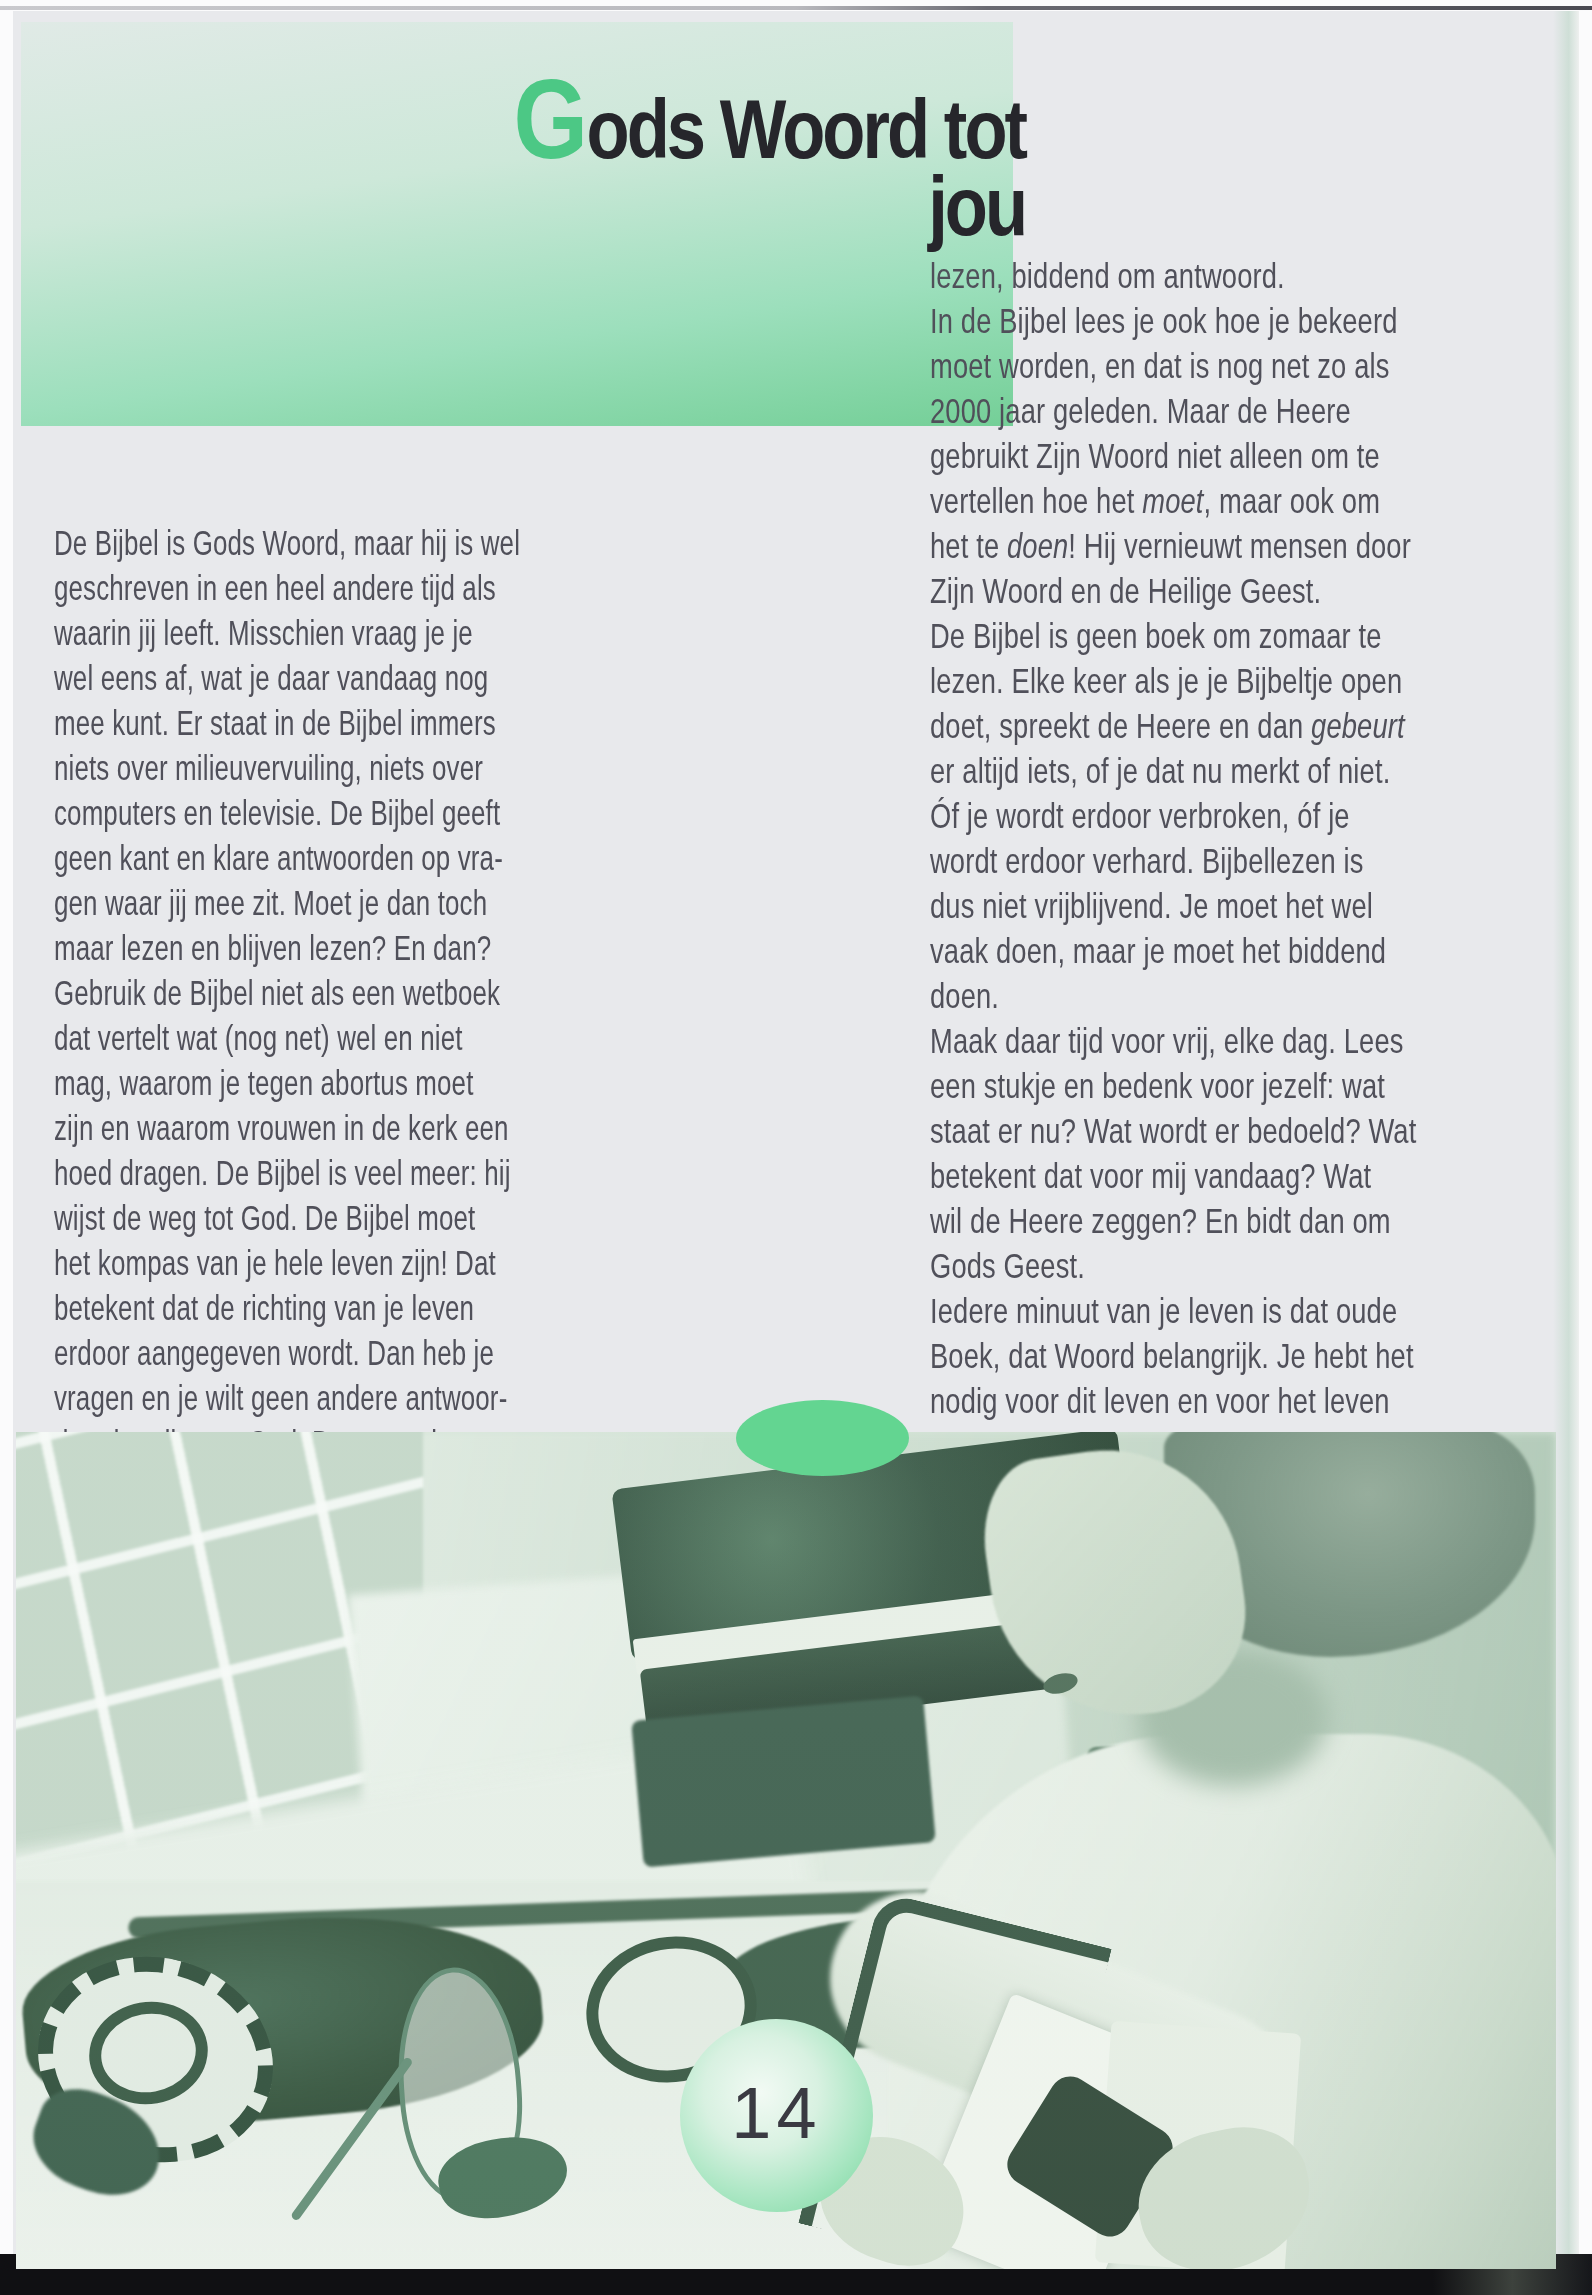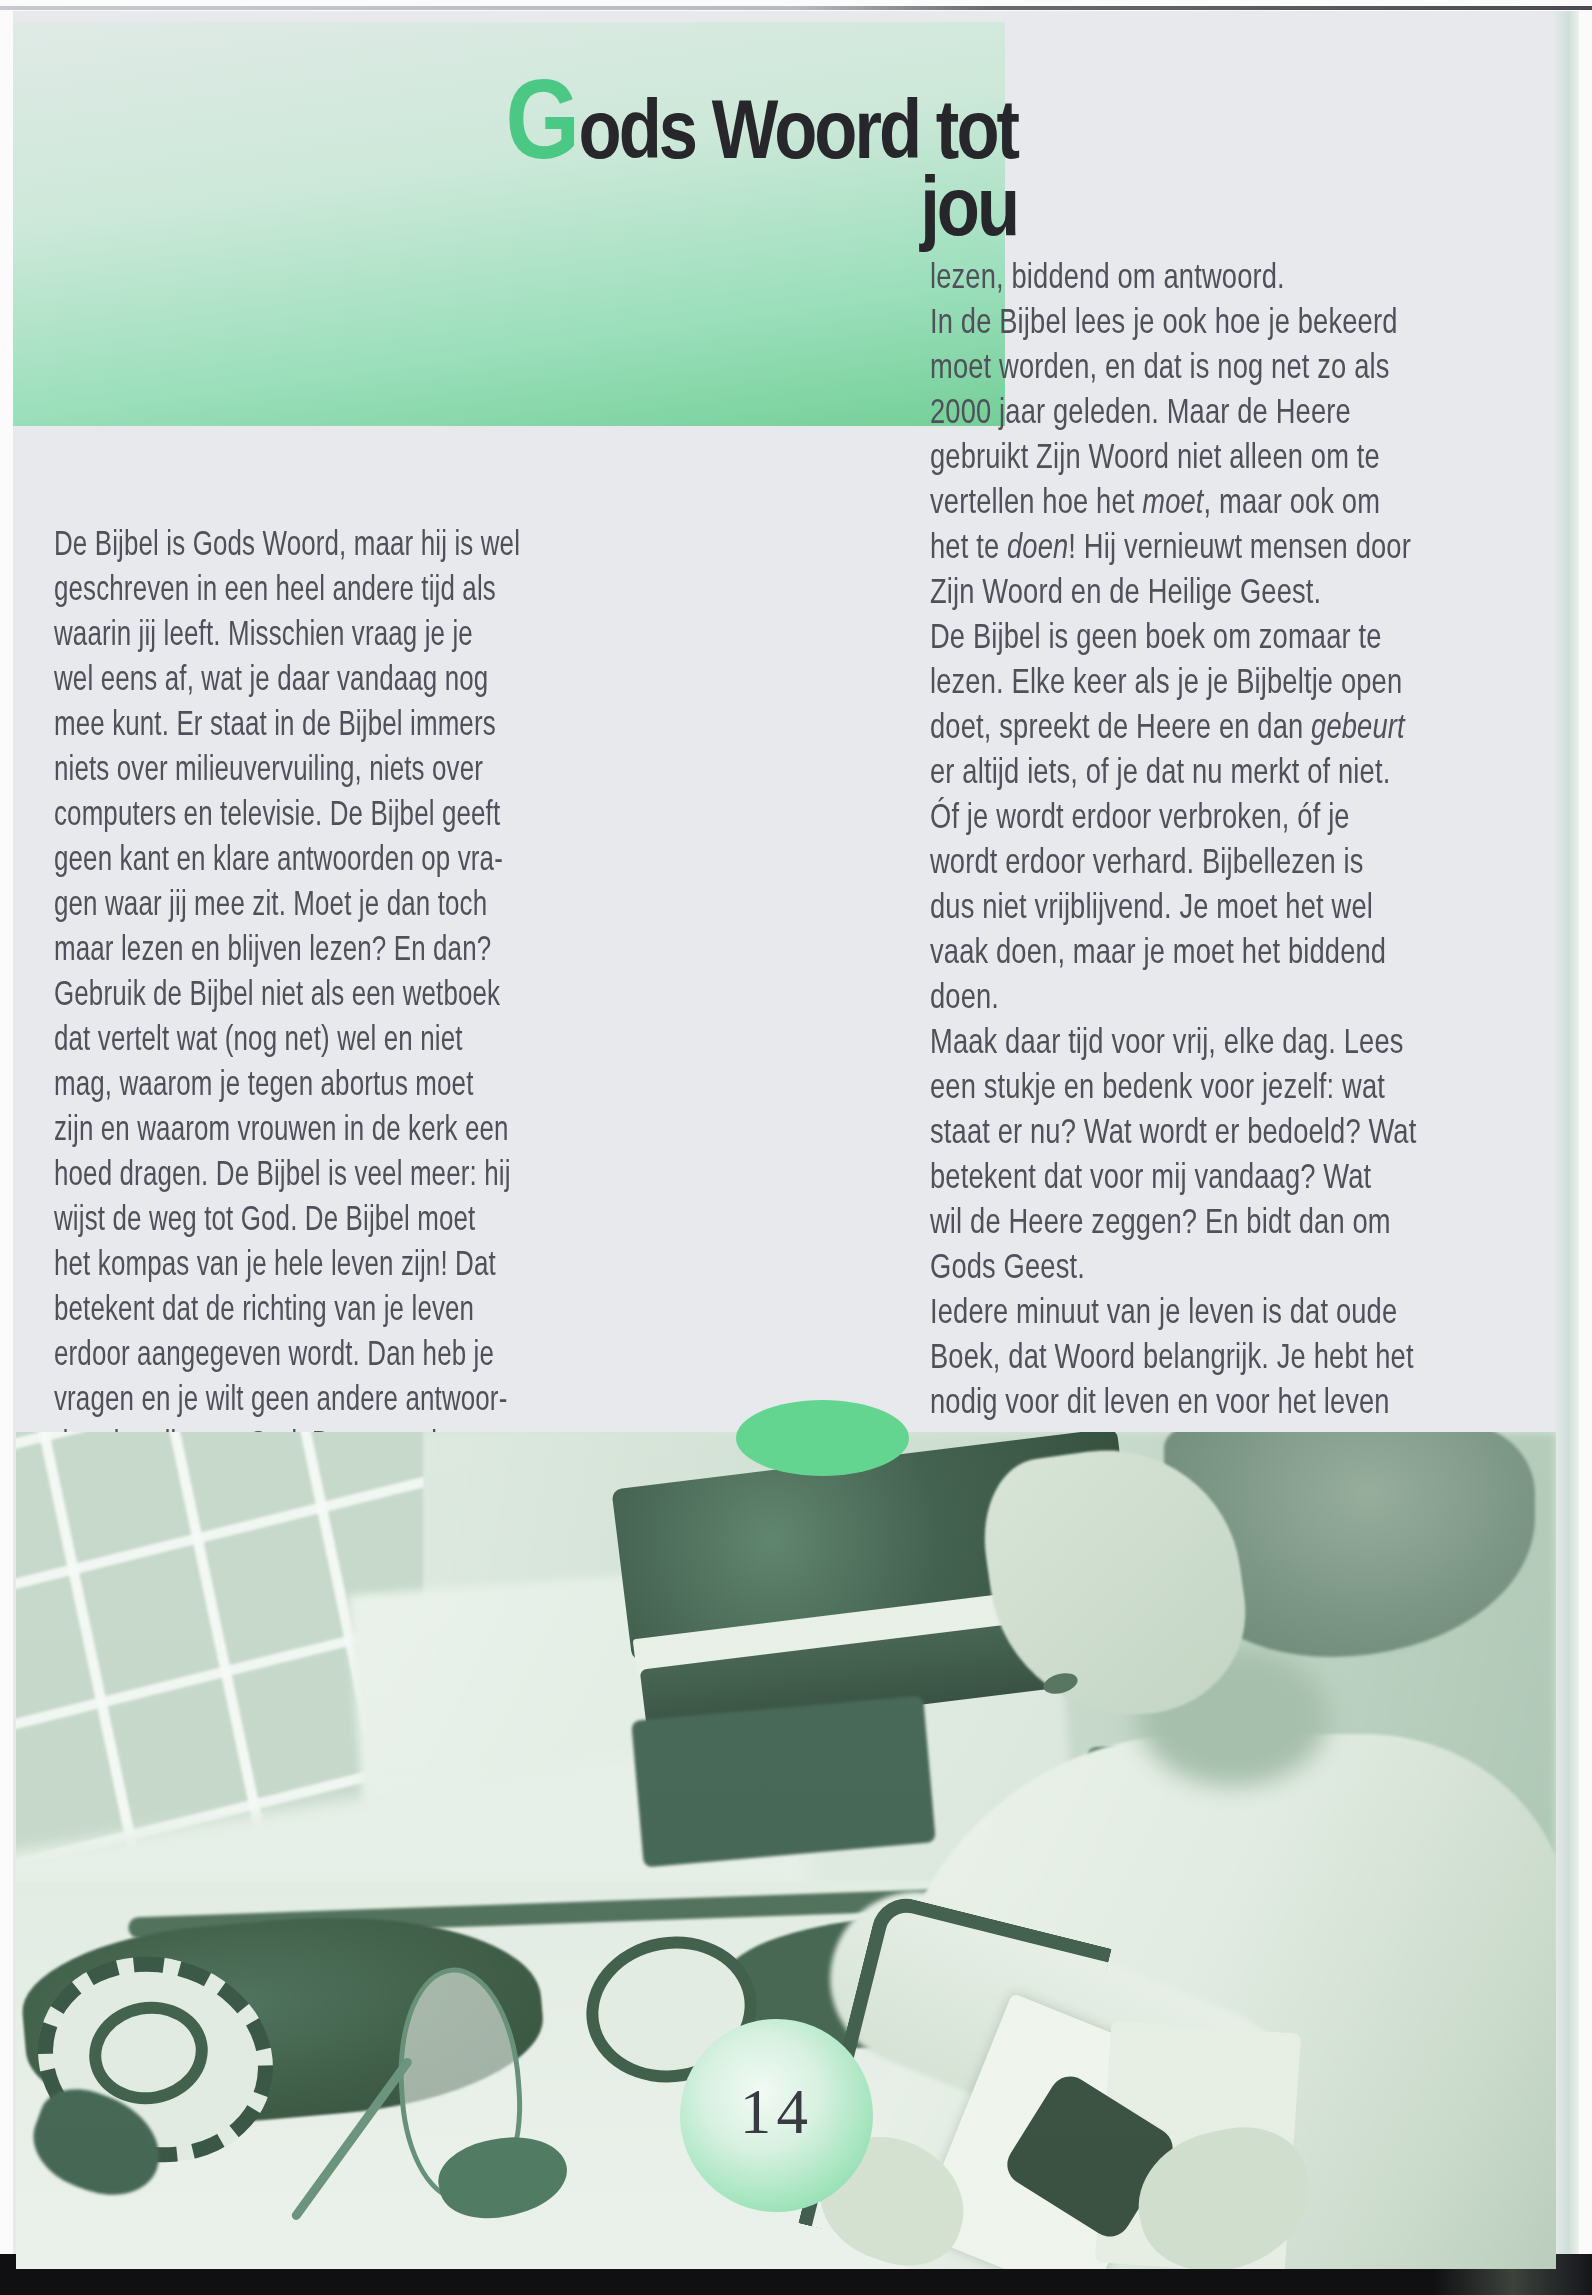--- a/index.html
+++ b/index.html
@@ -12,21 +12,21 @@
   .bottom-strip{position:absolute;left:0;top:2254px;width:1592px;height:41px;
     background:linear-gradient(to right,var(--scan_strip_black) 0%,var(--scan_strip_black) 90%,#3d423d 95%,#15161a 100%);}
 
   
   .page{position:absolute;left:13px;top:11.2px;width:1566px;height:2243px;
         background:var(--page_background);}
   .right-edge{position:absolute;right:0;top:0;width:26px;height:100%;
         background:linear-gradient(to right,rgba(185,215,195,0) 0%,rgba(175,210,188,.45) 60%,#eef0ef 100%);}
 
   
-  .header-block{position:absolute;left:0;top:10.4px;width:992px;height:404px;
+  .header-block{position:absolute;left:8px;top:10.4px;width:992px;height:404px;
     background:linear-gradient(172deg,var(--header_gradient_top) 0%,#cde8d9 38%,#9cdfbc 72%,var(--header_gradient_bottom) 100%);}
   .title{position:absolute;top:7px;right:-12px;text-align:right;
     color:var(--title_text);font-weight:bold;font-size:84px;line-height:67px;
     letter-spacing:-3.5px;transform:scaleX(.84);transform-origin:right top;white-space:nowrap;}
   .title .initial{font-size:114px;color:var(--accent_green);letter-spacing:-1.7px;}
   .title .line{display:block;}
   .title .line2{margin-top:10.4px;}
 
   
   .col{position:absolute;width:811px;font-size:35px;line-height:45px;
@@ -116,21 +116,21 @@
     border-radius:55% 45% 60% 50%;transform:rotate(-12deg);}
   .hand-left{left:803px;top:708px;width:147px;height:121px;background:#d8e3d4;
     border-radius:50% 60% 45% 55%;transform:rotate(18deg);}
   .tint{left:0;top:0;width:100%;height:100%;
     background:linear-gradient(rgba(205,226,210,.18),rgba(190,215,196,.15));}
 
   
   .page-badge{position:absolute;left:667px;top:2008px;width:193px;height:193px;
     border-radius:50%;z-index:7;display:flex;align-items:center;justify-content:center;
     background:radial-gradient(circle at 42% 38%,#f2faf4 0%,#d8f1e1 35%,#a9e6c2 65%,#86dba8 88%,var(--badge_green) 100%);}
-  .page-badge span{font-family:Liberation Serif, serif;font-size:63px;
+  .page-badge span{font-family:Liberation Sans, sans-serif;font-size:72px;
     color:#3a3a42;letter-spacing:5.2px;transform:translateY(-3.5px);}
 </style>
 </head>
 <body>
 
 <div id="screen">
   <div class="top-line"></div>
 
   <div class="page">
 

